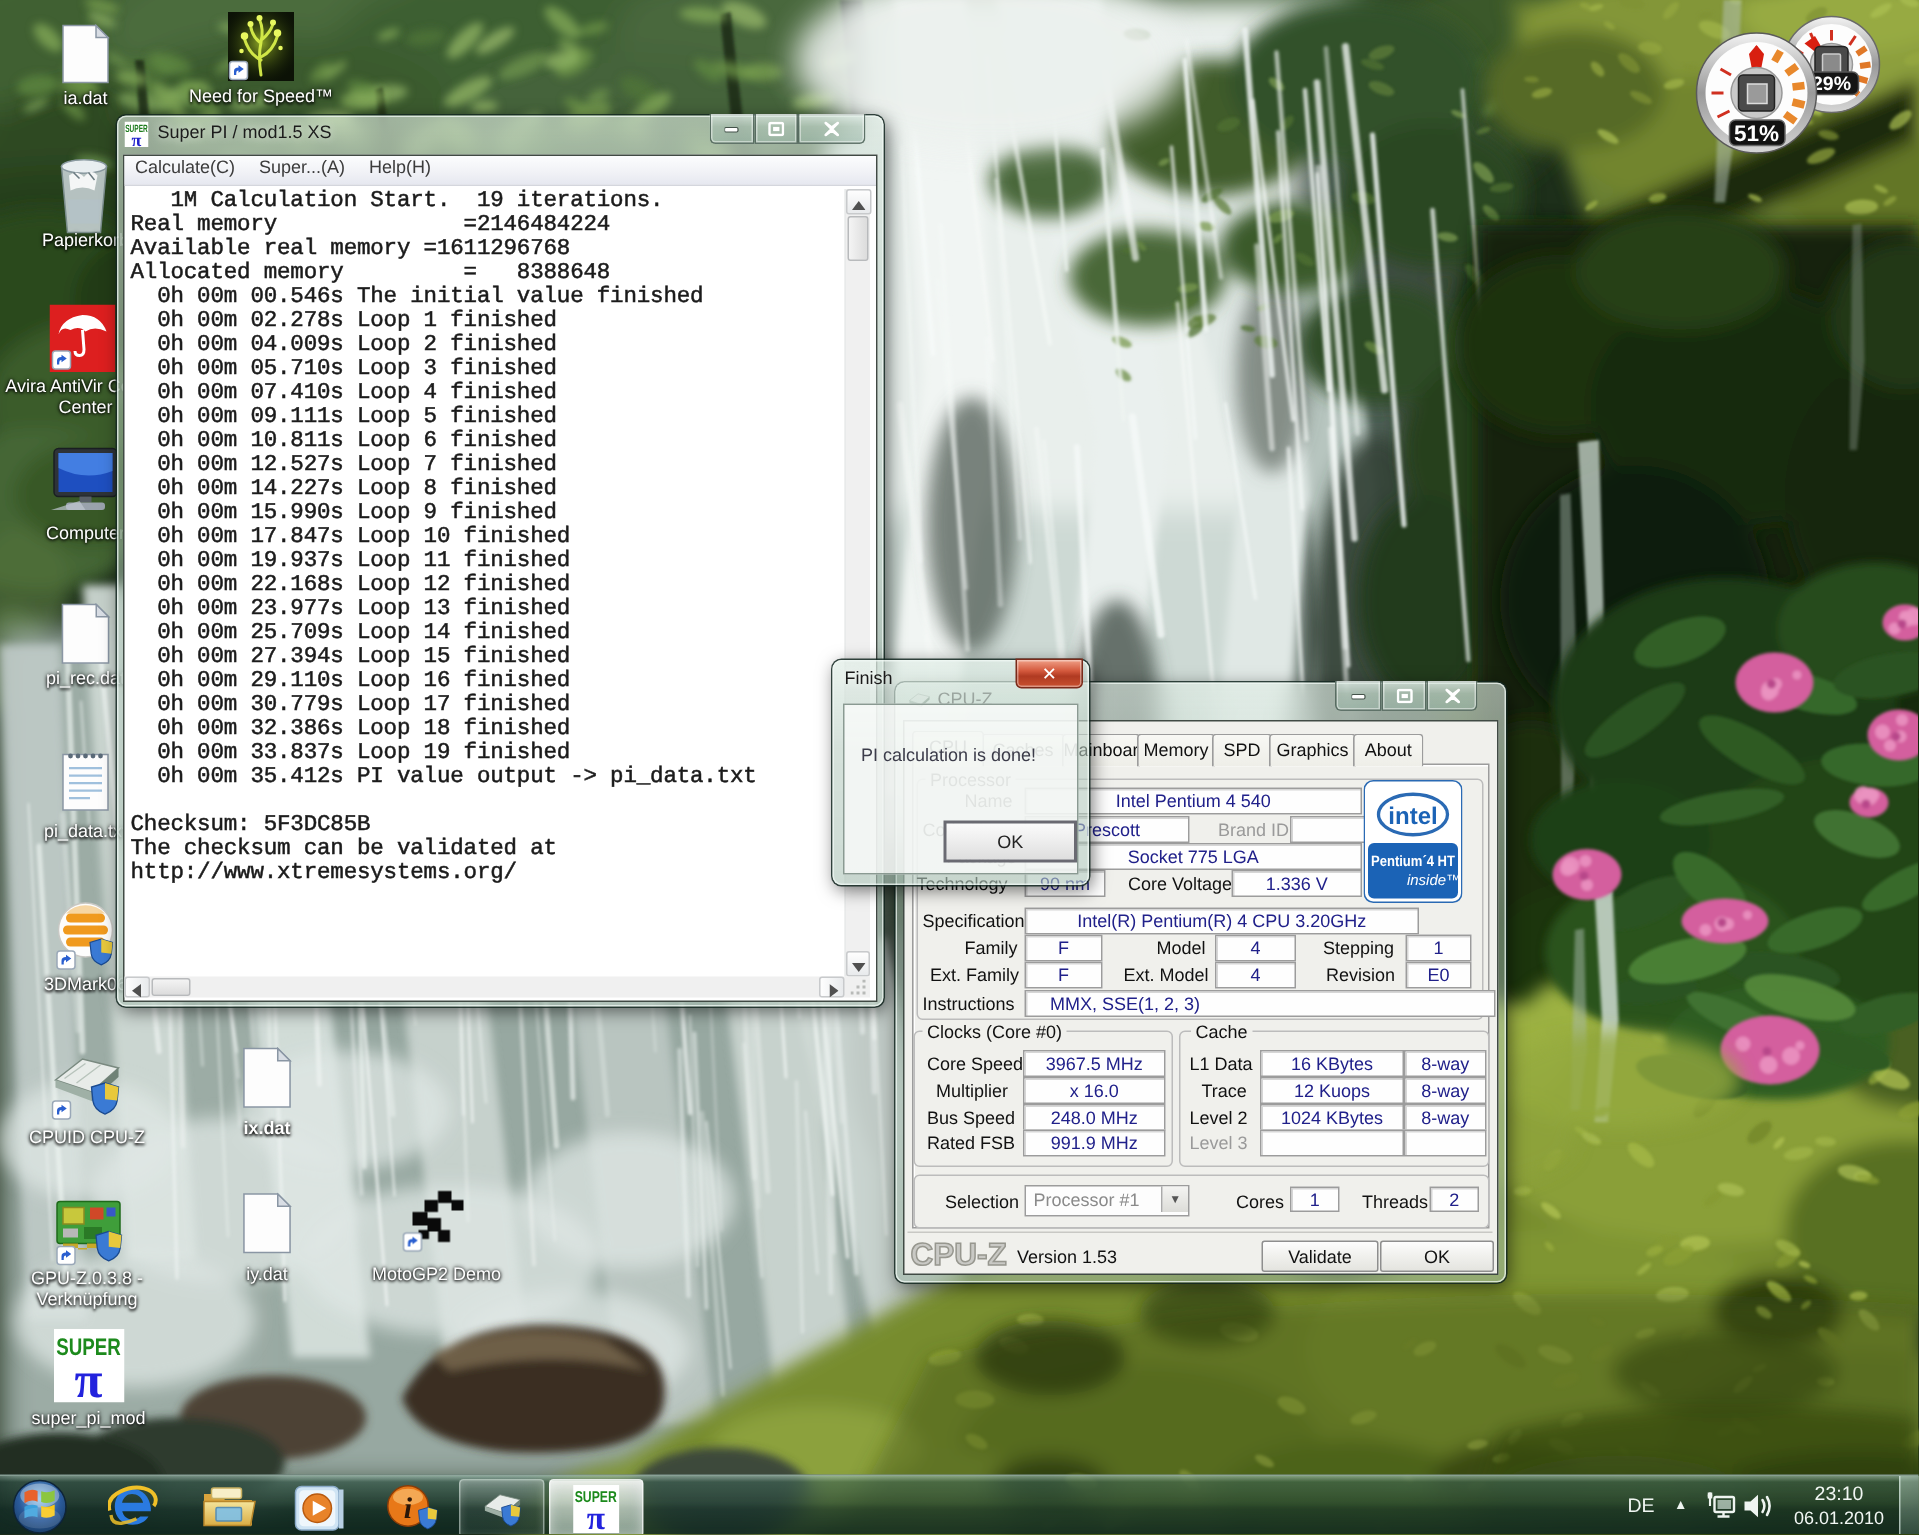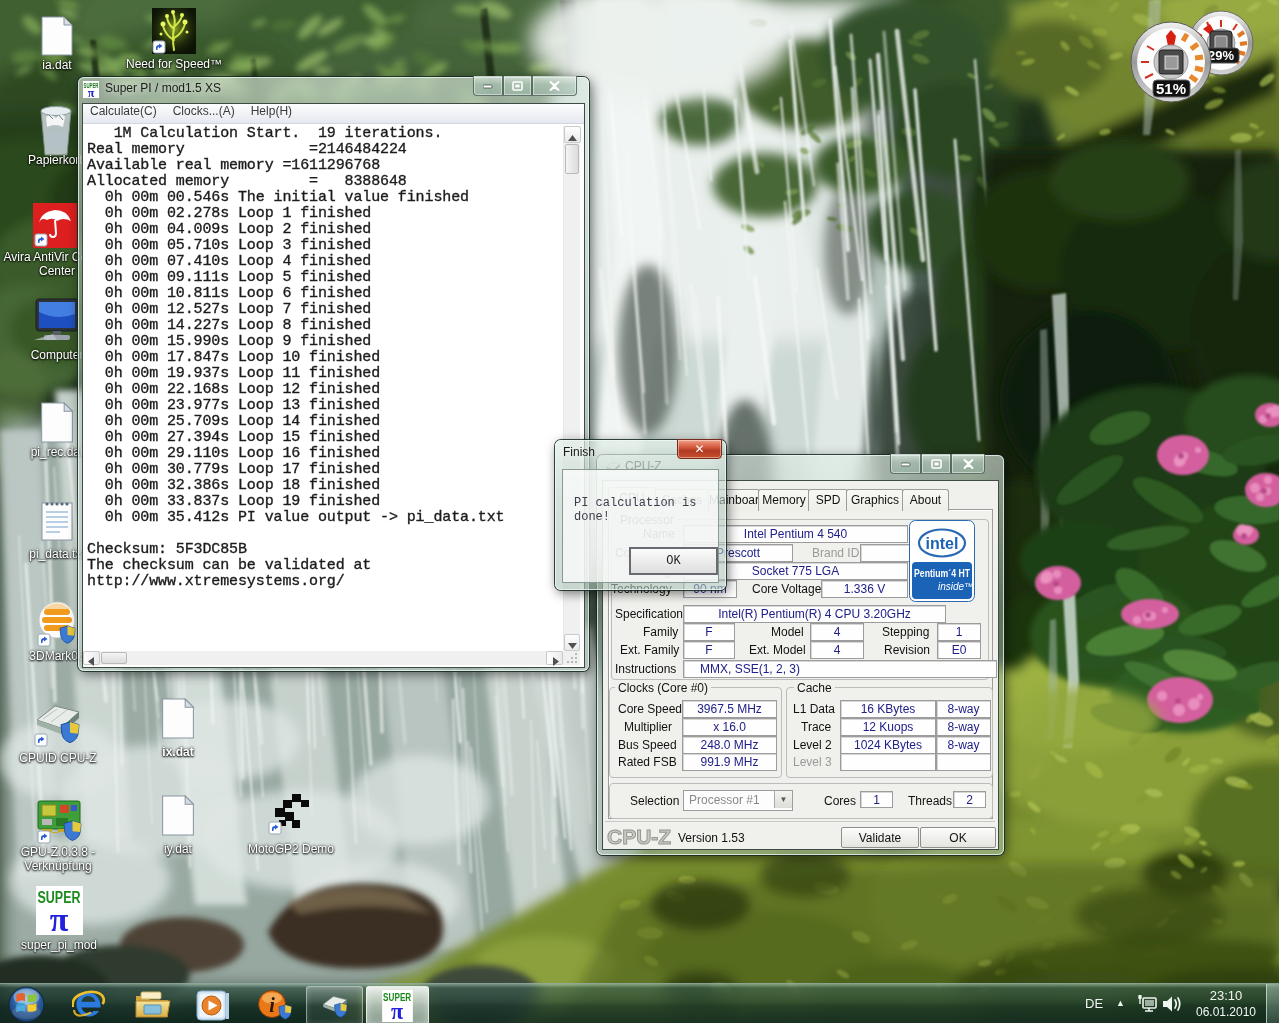--- a/index.html
+++ b/index.html
@@ -977,21 +977,21 @@
           </svg>
         </div>
   <div class="capbtn" style="width:43px;border-radius:0 0 4px 0;">
           <svg width="11" height="10" viewBox="0 0 11 10">
             <path d="M1.5,1 L5.5,4 L9.5,1 M1.5,9 L5.5,6 L9.5,9 M1.5,1 L9.5,9 M9.5,1 L1.5,9" stroke="#fff" stroke-width="1.8" fill="none" stroke-linecap="round"></path>
           </svg>
         </div>
  </div>
  <div class="client" style="left:4px;top:26px;width:501px;height:563px;">
   <div class="menubar" style="left:0;top:0;width:501px;height:19px;">
-   <span style="margin-left:7px">Calculate(C)</span><span style="margin-left:16px">Clocks...(A)</span><span style="margin-left:16px">Help(H)</span>
+   <span style="margin-left:7px">Calculate(C)</span><span style="margin-left:16px">Super...(A)</span><span style="margin-left:16px">Help(H)</span>
   </div>
   <div id="sp-text" style="left:4px;top:22px;">   1M Calculation Start.  19 iterations.
 Real memory              =2146484224
 Available real memory =1611296768
 Allocated memory         =   8388648
   0h 00m 00.546s The initial value finished
   0h 00m 02.278s Loop 1 finished
   0h 00m 04.009s Loop 2 finished
   0h 00m 05.710s Loop 3 finished
   0h 00m 07.410s Loop 4 finished
@@ -1168,21 +1168,21 @@
   <div class="btn" style="left:317px;top:346px;width:74px;height:19px;">OK</div>
  </div>
 </div>
 
 <div class="glasswin" id="finish" style="left:555px;top:440px;width:171px;height:150px;z-index:30;background:linear-gradient(180deg, rgba(225,238,231,0.72), rgba(185,205,194,0.6) 40%, rgba(175,198,186,0.62));backdrop-filter:none;">
  <div class="abs" style="left:8px;top:5px;font-size:12px;color:#1a1a1a;text-shadow:0 0 5px rgba(255,255,255,0.9)">Finish</div>
  <div class="abs" style="right:4px;top:-1px;width:43px;height:18px;border-radius:0 0 4px 4px;
    background:linear-gradient(180deg,#f0a088,#d4593d 40%,#b03a22 60%,#c8502e);
    border:1px solid #7a2a1a;color:#fff;display:flex;align-items:center;justify-content:center;font-size:12px;
    box-shadow:inset 0 0 0 1px rgba(255,255,255,0.4);">✕</div>
- <div class="abs" style="left:7px;top:29px;width:155px;height:112px;background:rgba(251,252,251,0.8);border:1px solid #8a9a92;font-family:Liberation Mono, monospace;">
+ <div class="abs" style="left:7px;top:29px;width:155px;height:112px;background:rgba(251,252,251,0.8);border:1px solid #8a9a92;">
   <div class="abs" style="left:11px;top:26px;font-size:12px;color:#3c3c4a;">PI calculation is done!</div>
   <div class="abs" style="left:66px;top:77px;width:85px;height:24px;border:2px solid #6a6a72;background:linear-gradient(180deg,#fbfbfb,#ededed 50%,#dedede);
     display:flex;align-items:center;justify-content:center;font-size:12px;color:#222;">OK</div>
  </div>
 </div>
 
 <div class="abs" id="taskbar" style="left:0;top:983px;width:1279px;height:40px;
  background:linear-gradient(180deg, rgba(165,198,185,0.65), rgba(62,100,88,0.6) 10%, rgba(38,72,62,0.6) 45%, rgba(24,54,47,0.68) 55%, rgba(20,48,42,0.72));backdrop-filter:blur(9px);
  border-top:1px solid rgba(210,230,220,0.6);box-shadow:inset 0 -12px 18px rgba(10,30,24,0.45);">
 

